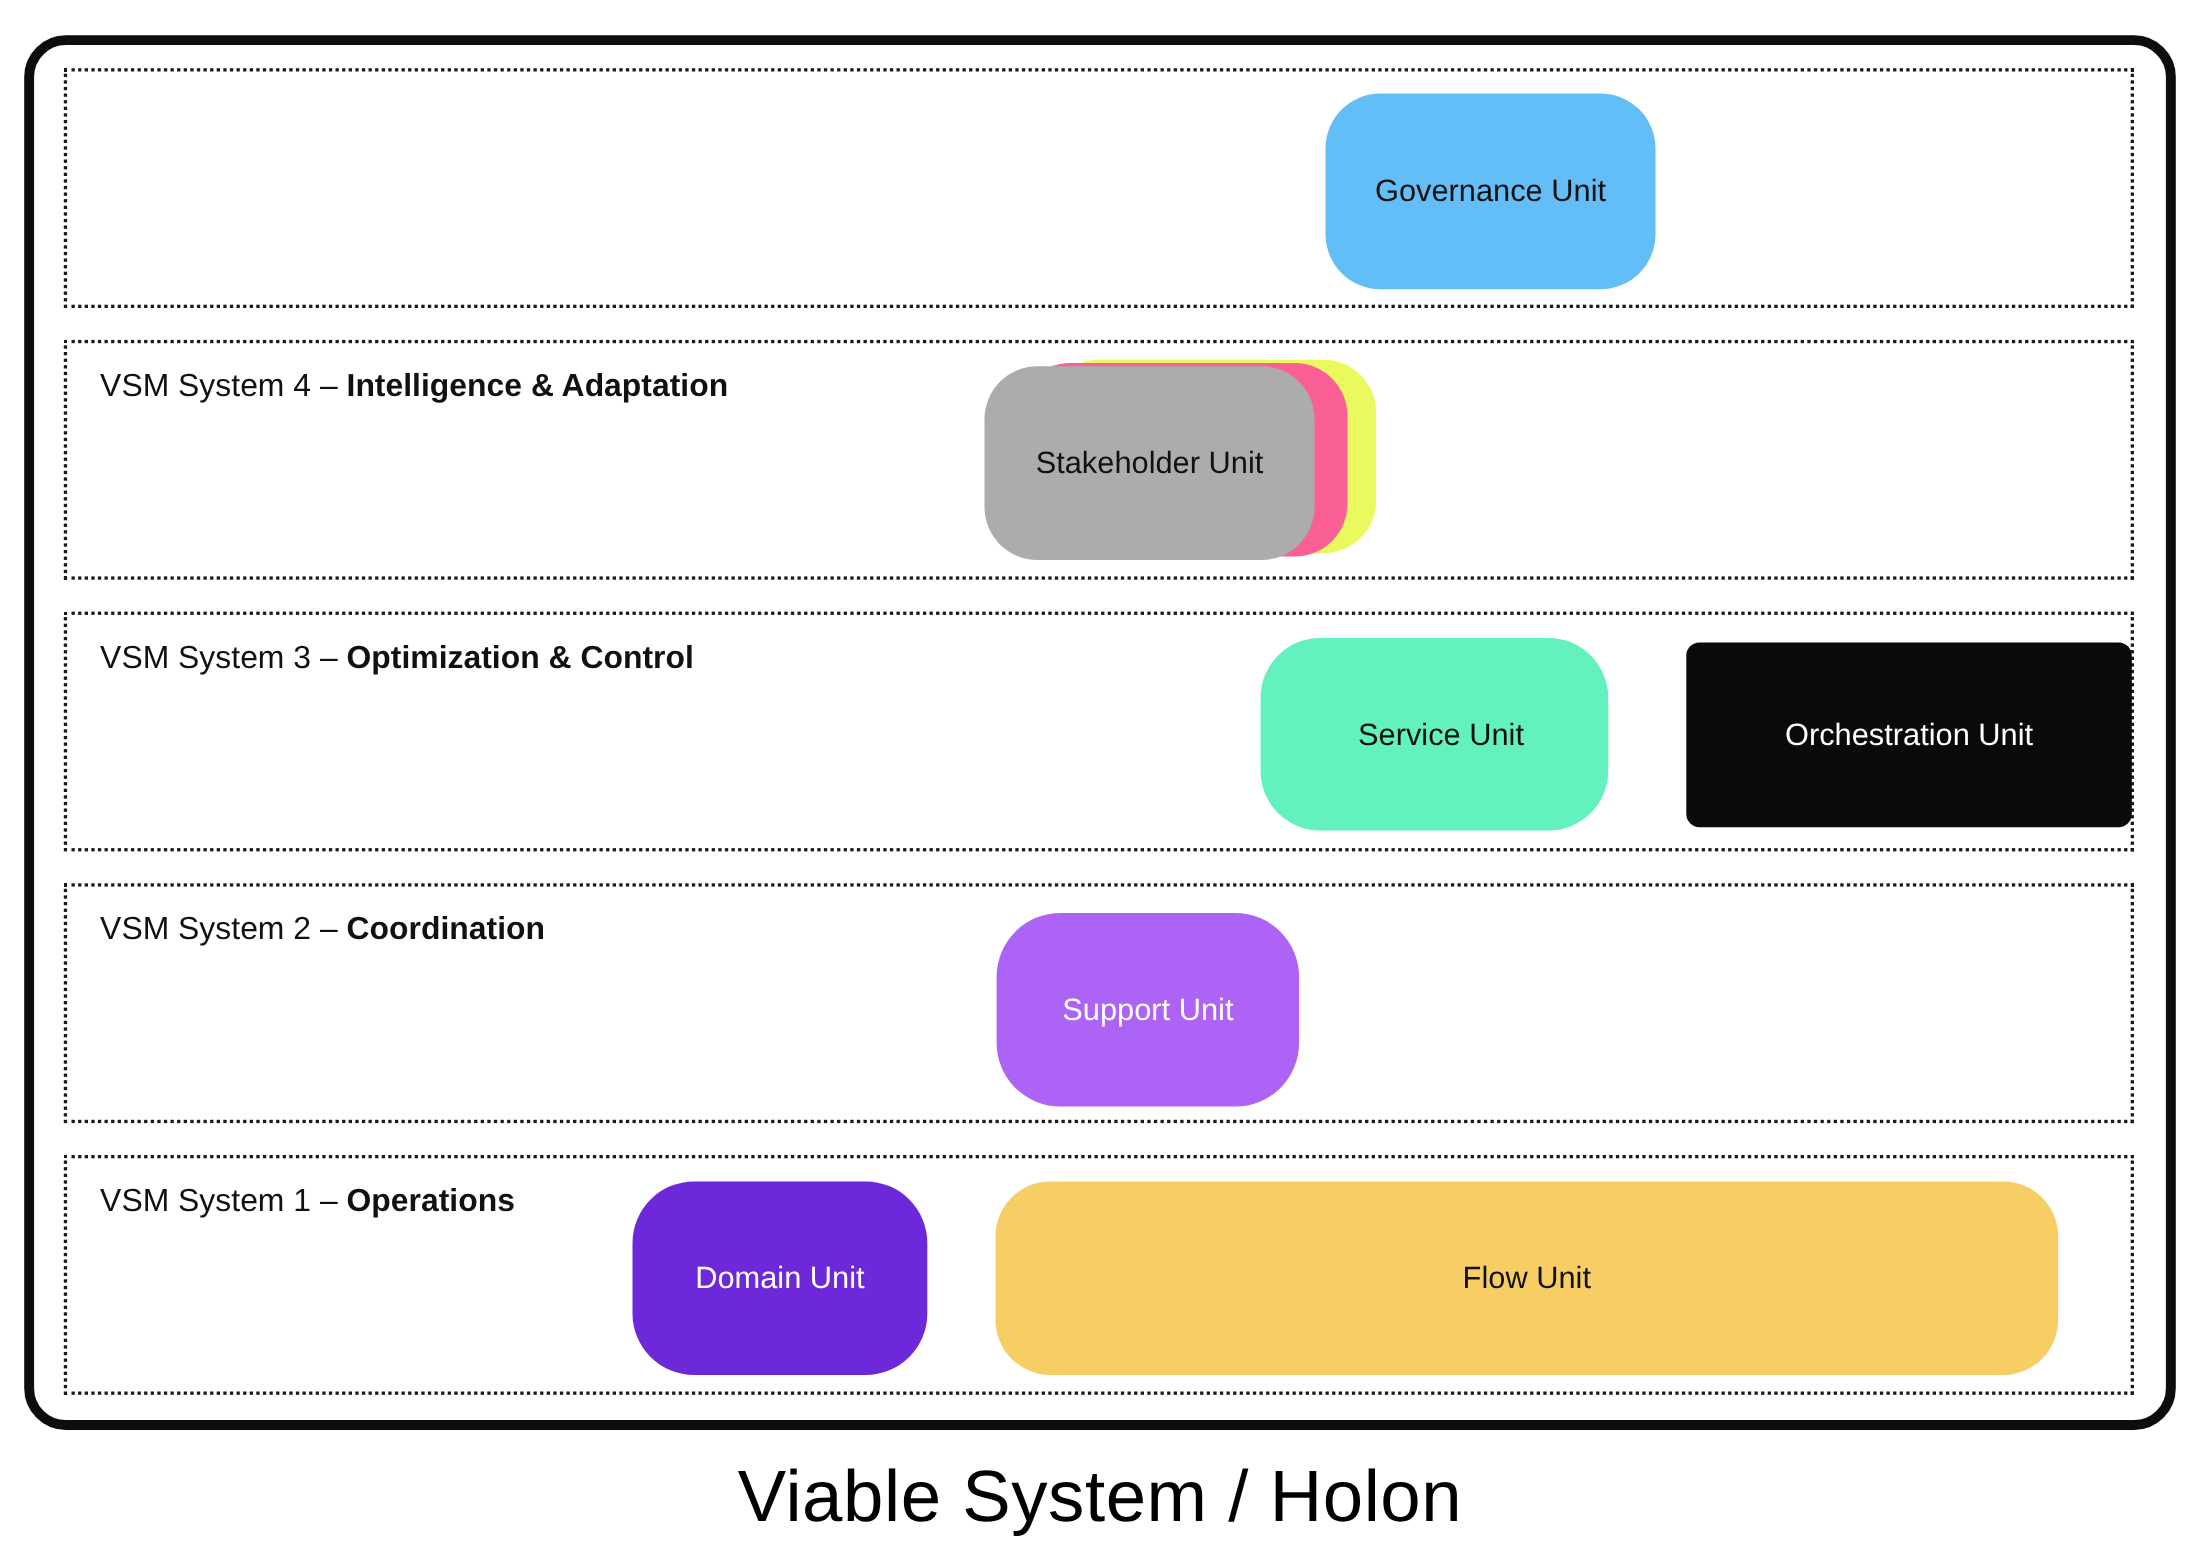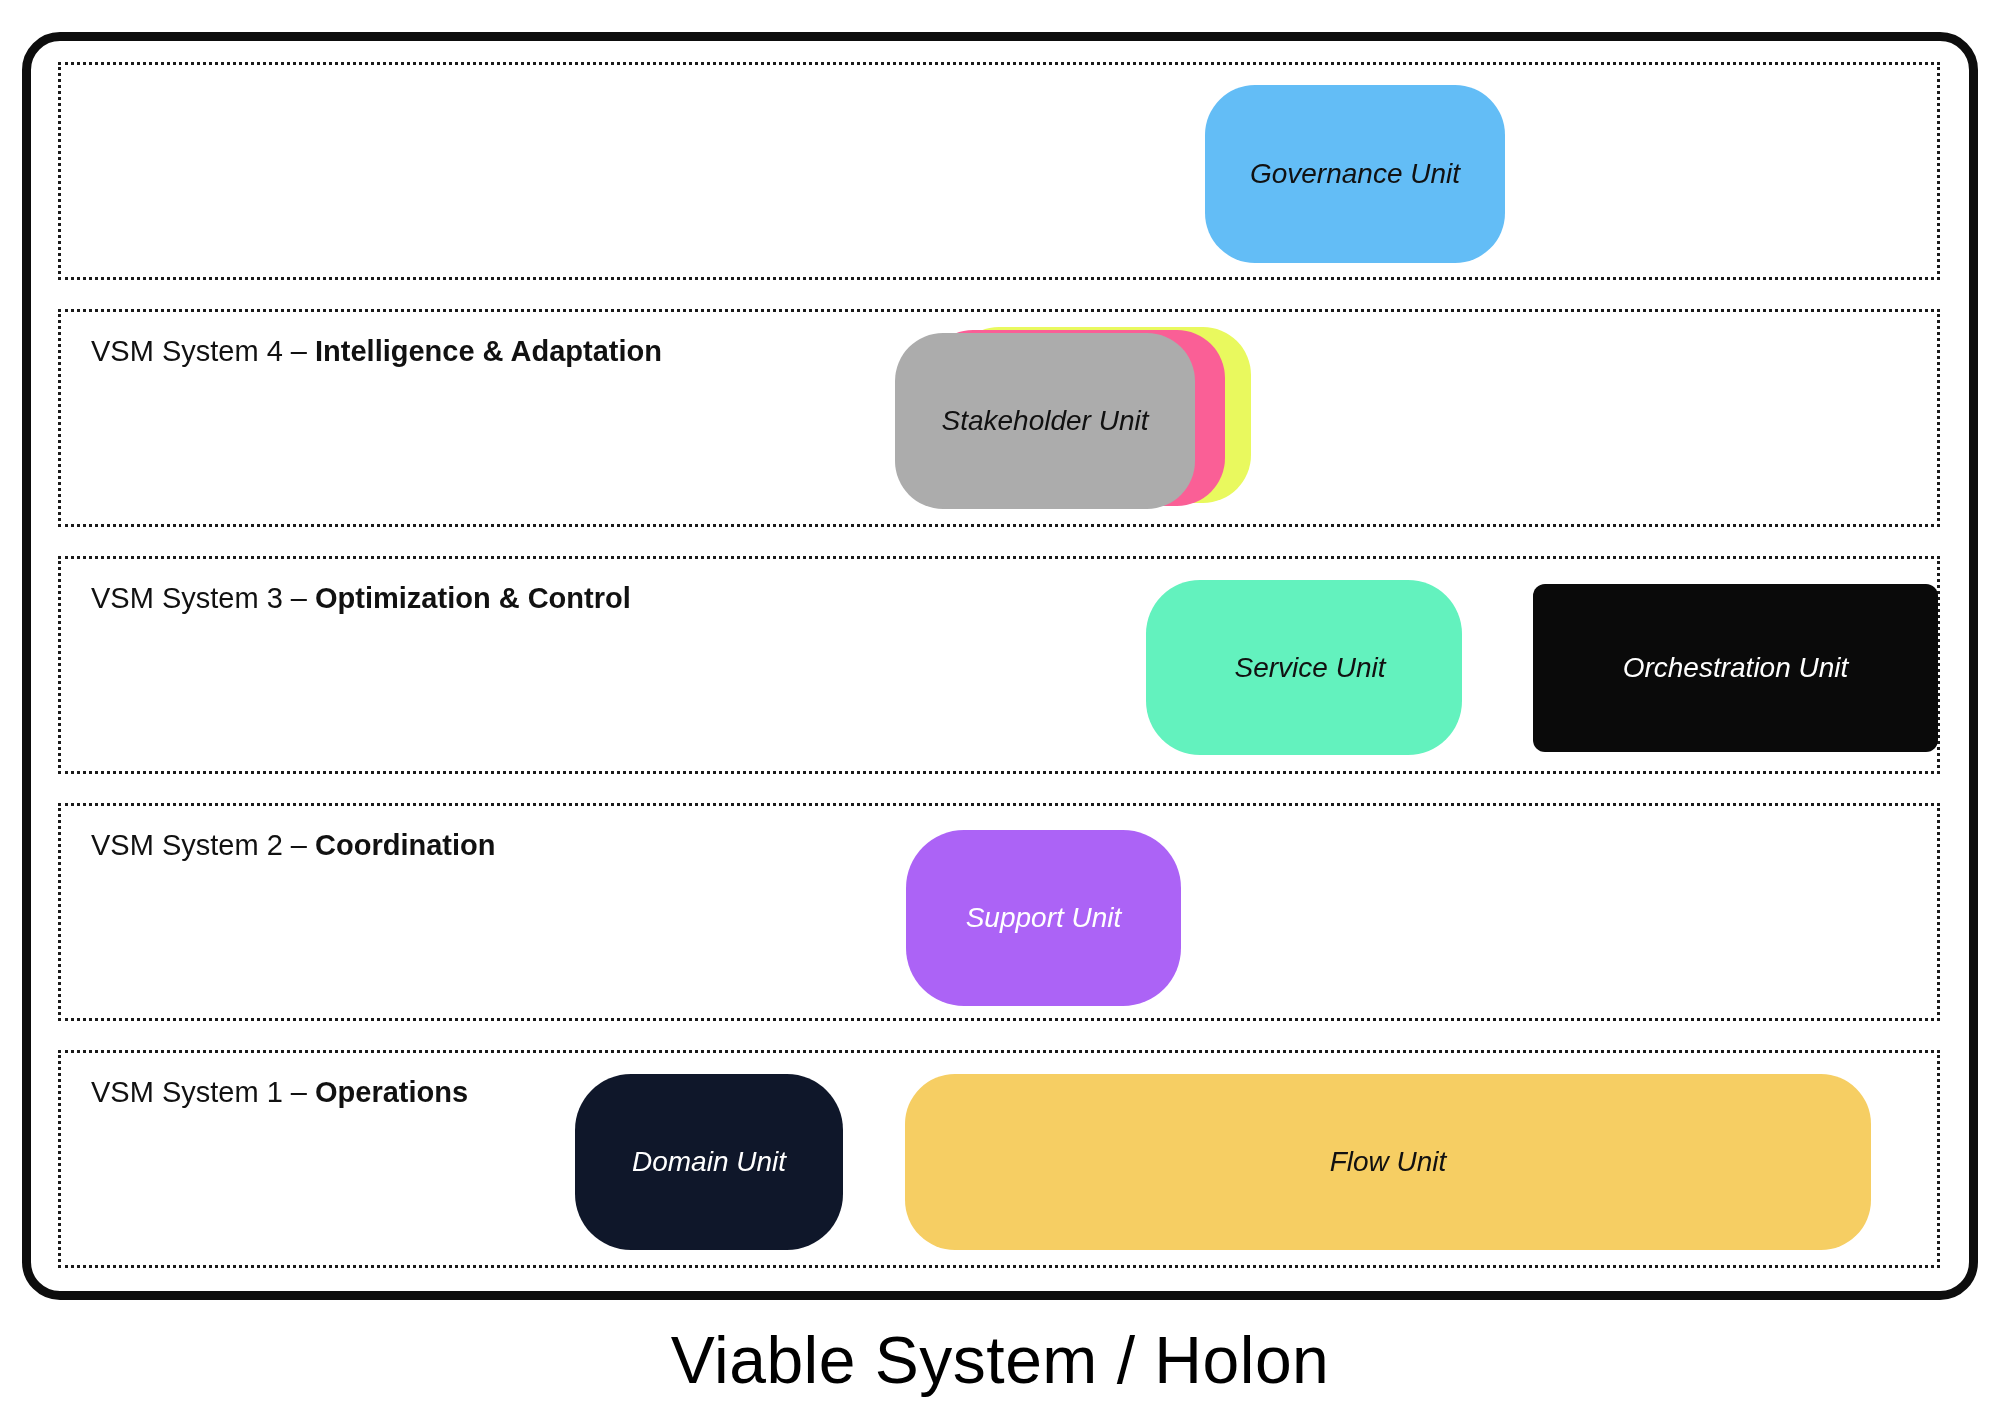--- a/index.html
+++ b/index.html
@@ -19,21 +19,21 @@
     border:3px dotted #1a1a1a;background:#ffffff;
   }
   .band-header{
     position:absolute;left:30px;top:22px;
     font-size:29px;line-height:34px;white-space:nowrap;
   }
   .hdr-reg{font-weight:400;}
   .hdr-bold{font-weight:700;}
   .unit{
     position:absolute;display:flex;align-items:center;justify-content:center;
-    font-size:28px;font-weight:400;text-align:center;font-style:italic;
+    font-size:28px;font-weight:400;text-align:center;
   }
   .stack-card{position:absolute;}
   .title{
     position:absolute;left:0;top:1312px;width:2000px;
     text-align:center;font-size:66px;font-weight:400;color:#000;
     line-height:96px;letter-spacing:0.5px;
   }
   
   .u-governance   {left:1144px;top:20px;width:300px;height:178px;border-radius:50px;}
   .u-stakeholder  {left:834px; top:21px;width:300px;height:176px;border-radius:48px;z-index:3;}
@@ -85,21 +85,21 @@
     </div>
     <div class="unit u-support" style="background-color: rgb(172, 99, 246);">
       <span style="color: rgb(255, 255, 255); text-align: center;">Support Unit</span>
     </div>
   </div>
 
   <div class="band">
     <div class="band-header">
       <span class="hdr-reg">VSM System 1 – </span><span class="hdr-bold">Operations</span>
     </div>
-    <div class="unit u-domain" style="background-color: #0f172a;">
+    <div class="unit u-domain" style="background-color: #6d28d9;">
       <span style="color: rgb(255, 255, 255);">Domain Unit</span>
     </div>
     <div class="unit u-flow" style="background-color: rgb(246, 206, 99);">
       <span style="color: rgb(17, 17, 17);">Flow Unit</span>
     </div>
   </div>
 
 </div>
 
 <div class="title">Viable System / Holon</div>

